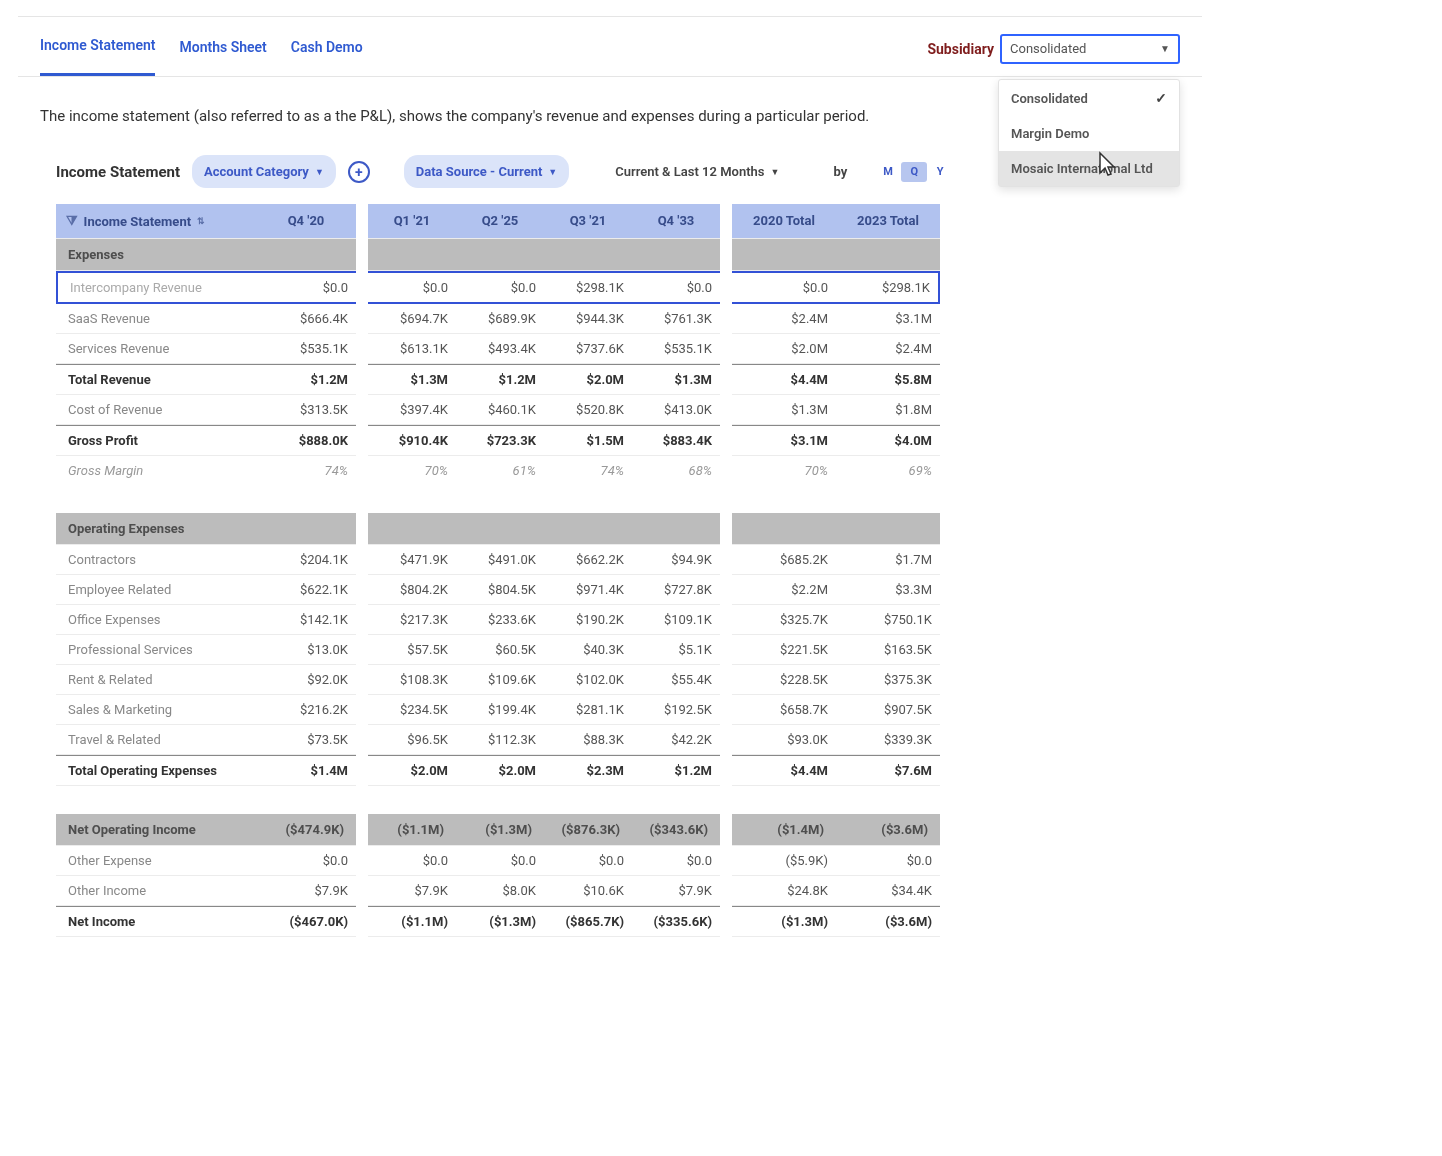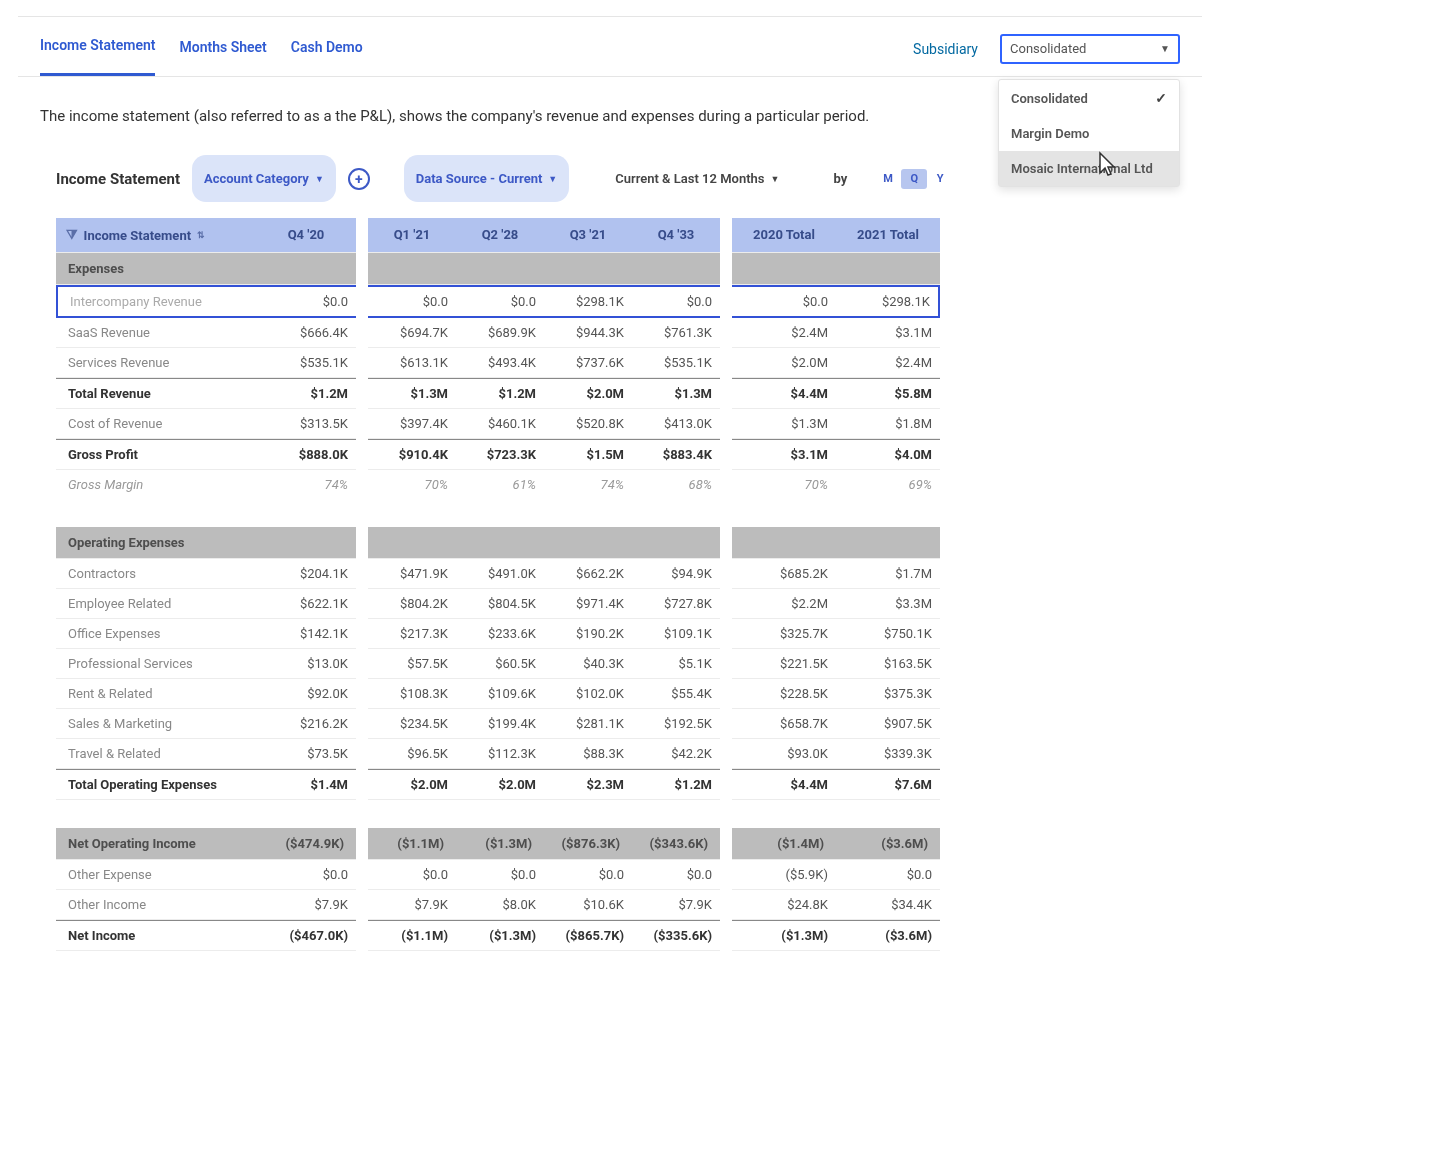--- a/index.html
+++ b/index.html
@@ -10,21 +10,21 @@
     .top-divider { border-top:1px solid #e5e5e5; height:0; margin:16px 0 0 0; }
 
     
     .topnav-row { display:flex; align-items:center; border-bottom:1px solid #e5e5e5; padding:0 22px 0 22px; height:56px; margin-top:4px; position:relative;}
     .topnav-tab {
       color:#2f5ad1; font-weight:600; font-size:14px; padding:0 0 4px 0;
       margin-right:24px; cursor:pointer; line-height:48px;
     }
     .topnav-tab.active { border-bottom:3px solid #2f5ad1; }
     .flex-spacer { flex:1; }
-    .subsidiary-label { font-weight:400; color:#0369a1; margin-right:22px;}
+    .subsidiary-label { font-weight:700; color:#7f1d1d; margin-right:6px;}
     .subsidiary-select {
       width:180px; height:30px; border:2px solid #2f63ff; border-radius:3px;
       display:flex; align-items:center; padding:0 8px; font-size:13px; color:#555;
       background:#fff; justify-content:space-between; cursor:pointer;
     }
     .subsidiary-select .caret { font-size:10px; color:#555; }
 
     .subsidiary-dropdown {
       position:absolute; top:58px; right:22px; width:182px; background:#fff;
       border:1px solid #e2e2e2; border-radius:3px; box-shadow:0 3px 10px rgba(0,0,0,.12);
@@ -35,21 +35,21 @@
     .subsidiary-dropdown .check { color:#444; font-weight:700; font-size:14px; }
     .cursor-svg { position:absolute; top:130px; right:82px; z-index:30; pointer-events:none; }
 
     .description { padding:30px 22px 30px 22px; font-size:15px; color:#333; }
 
     
     .filter-row { display:flex; align-items:center; padding:0 0 16px 38px; gap:12px; white-space:nowrap;}
     .filter-row .title { font-weight:700; color:#333; font-size:15px; margin-right:0;}
     .pill {
       display:inline-flex; align-items:center; gap:6px; border-radius:14px;
-      font-size:13px; font-weight:700; padding:16px 12px;
+      font-size:13px; font-weight:700; padding:9px 12px;
     }
     .pill-blue { background:#dbe4f9; color:#3d59c6; }
     .pill-ghost { background:transparent; color:#444; font-weight:600;}
     .pill-ghost .head { font-weight:700; color:#444; margin-right:4px;}
     .pill .caret { font-size:9px; }
     .plus-btn {
       width:22px; height:22px; border-radius:50%; border:2px solid #3d59c6;
       color:#3d59c6; display:inline-flex; align-items:center; justify-content:center;
       font-weight:700; cursor:pointer; font-size:14px;
     }
@@ -151,26 +151,26 @@
 
     <div class="hdr" style="display:contents;">
       <div class="cell label">
         <span class="filtericon">⧩</span>
         <span>Income Statement</span>
         <span class="sorticon">⇅</span>
       </div>
       <div class="cell">Q4 '20</div>
       <div class="cell gap"></div>
       <div class="cell">Q1 '21</div>
-      <div class="cell">Q2 '28</div>
+      <div class="cell">Q2 '25</div>
       <div class="cell">Q3 '21</div>
       <div class="cell">Q4 '33</div>
       <div class="cell gap"></div>
       <div class="cell">2020 Total</div>
-      <div class="cell">2021 Total</div>
+      <div class="cell">2023 Total</div>
     </div>
 
     <div class="section" style="display:contents;">
       <div class="cell">Expenses</div>
       <div class="cell"></div><div class="cell gap"></div>
       <div class="cell"></div><div class="cell"></div><div class="cell"></div><div class="cell"></div>
       <div class="cell gap"></div><div class="cell"></div><div class="cell"></div>
     </div>
 
     <div id="rows-container" style="display:contents;"><div class="cell label" style="color: rgb(170, 170, 170); border-top: 2px solid rgb(51, 81, 214); border-bottom: 2px solid rgb(51, 81, 214); border-left: 2px solid rgb(51, 81, 214);">Intercompany Revenue</div><div class="cell" style="border-top: 2px solid rgb(51, 81, 214); border-bottom: 2px solid rgb(51, 81, 214);">$0.0</div><div class="cell gap"></div><div class="cell" style="border-top: 2px solid rgb(51, 81, 214); border-bottom: 2px solid rgb(51, 81, 214);">$0.0</div><div class="cell" style="border-top: 2px solid rgb(51, 81, 214); border-bottom: 2px solid rgb(51, 81, 214);">$0.0</div><div class="cell" style="border-top: 2px solid rgb(51, 81, 214); border-bottom: 2px solid rgb(51, 81, 214);">$298.1K</div><div class="cell" style="border-top: 2px solid rgb(51, 81, 214); border-bottom: 2px solid rgb(51, 81, 214);">$0.0</div><div class="cell gap"></div><div class="cell" style="border-top: 2px solid rgb(51, 81, 214); border-bottom: 2px solid rgb(51, 81, 214);">$0.0</div><div class="cell" style="border-top: 2px solid rgb(51, 81, 214); border-bottom: 2px solid rgb(51, 81, 214); border-right: 2px solid rgb(51, 81, 214);">$298.1K</div><div class="cell label" style="color: rgb(136, 136, 136);">SaaS Revenue</div><div class="cell">$666.4K</div><div class="cell gap"></div><div class="cell">$694.7K</div><div class="cell">$689.9K</div><div class="cell">$944.3K</div><div class="cell">$761.3K</div><div class="cell gap"></div><div class="cell">$2.4M</div><div class="cell">$3.1M</div><div class="cell label" style="color: rgb(136, 136, 136);">Services Revenue</div><div class="cell">$535.1K</div><div class="cell gap"></div><div class="cell">$613.1K</div><div class="cell">$493.4K</div><div class="cell">$737.6K</div><div class="cell">$535.1K</div><div class="cell gap"></div><div class="cell">$2.0M</div><div class="cell">$2.4M</div><div class="cell label" style="font-weight: 700; color: rgb(51, 51, 51); border-top: 1.5px solid rgb(136, 136, 136);">Total Revenue</div><div class="cell" style="font-weight: 700; color: rgb(51, 51, 51); border-top: 1.5px solid rgb(136, 136, 136);">$1.2M</div><div class="cell gap"></div><div class="cell" style="font-weight: 700; color: rgb(51, 51, 51); border-top: 1.5px solid rgb(136, 136, 136);">$1.3M</div><div class="cell" style="font-weight: 700; color: rgb(51, 51, 51); border-top: 1.5px solid rgb(136, 136, 136);">$1.2M</div><div class="cell" style="font-weight: 700; color: rgb(51, 51, 51); border-top: 1.5px solid rgb(136, 136, 136);">$2.0M</div><div class="cell" style="font-weight: 700; color: rgb(51, 51, 51); border-top: 1.5px solid rgb(136, 136, 136);">$1.3M</div><div class="cell gap"></div><div class="cell" style="font-weight: 700; color: rgb(51, 51, 51); border-top: 1.5px solid rgb(136, 136, 136);">$4.4M</div><div class="cell" style="font-weight: 700; color: rgb(51, 51, 51); border-top: 1.5px solid rgb(136, 136, 136);">$5.8M</div><div class="cell label" style="color: rgb(136, 136, 136);">Cost of Revenue</div><div class="cell">$313.5K</div><div class="cell gap"></div><div class="cell">$397.4K</div><div class="cell">$460.1K</div><div class="cell">$520.8K</div><div class="cell">$413.0K</div><div class="cell gap"></div><div class="cell">$1.3M</div><div class="cell">$1.8M</div><div class="cell label" style="font-weight: 700; color: rgb(51, 51, 51); border-top: 1.5px solid rgb(136, 136, 136);">Gross Profit</div><div class="cell" style="font-weight: 700; color: rgb(51, 51, 51); border-top: 1.5px solid rgb(136, 136, 136);">$888.0K</div><div class="cell gap"></div><div class="cell" style="font-weight: 700; color: rgb(51, 51, 51); border-top: 1.5px solid rgb(136, 136, 136);">$910.4K</div><div class="cell" style="font-weight: 700; color: rgb(51, 51, 51); border-top: 1.5px solid rgb(136, 136, 136);">$723.3K</div><div class="cell" style="font-weight: 700; color: rgb(51, 51, 51); border-top: 1.5px solid rgb(136, 136, 136);">$1.5M</div><div class="cell" style="font-weight: 700; color: rgb(51, 51, 51); border-top: 1.5px solid rgb(136, 136, 136);">$883.4K</div><div class="cell gap"></div><div class="cell" style="font-weight: 700; color: rgb(51, 51, 51); border-top: 1.5px solid rgb(136, 136, 136);">$3.1M</div><div class="cell" style="font-weight: 700; color: rgb(51, 51, 51); border-top: 1.5px solid rgb(136, 136, 136);">$4.0M</div><div class="cell label" style="font-style: italic; color: rgb(153, 153, 153); border-bottom: none;">Gross Margin</div><div class="cell" style="font-style: italic; color: rgb(153, 153, 153); border-bottom: none;">74%</div><div class="cell gap" style="font-style: italic; color: rgb(153, 153, 153); border-bottom: none;"></div><div class="cell" style="font-style: italic; color: rgb(153, 153, 153); border-bottom: none;">70%</div><div class="cell" style="font-style: italic; color: rgb(153, 153, 153); border-bottom: none;">61%</div><div class="cell" style="font-style: italic; color: rgb(153, 153, 153); border-bottom: none;">74%</div><div class="cell" style="font-style: italic; color: rgb(153, 153, 153); border-bottom: none;">68%</div><div class="cell gap" style="font-style: italic; color: rgb(153, 153, 153); border-bottom: none;"></div><div class="cell" style="font-style: italic; color: rgb(153, 153, 153); border-bottom: none;">70%</div><div class="cell" style="font-style: italic; color: rgb(153, 153, 153); border-bottom: none;">69%</div><div class="cell" style="border: none; height: 14px;"></div><div class="cell" style="border: none; height: 14px;"></div><div class="cell gap" style="border: none; height: 14px;"></div><div class="cell" style="border: none; height: 14px;"></div><div class="cell" style="border: none; height: 14px;"></div><div class="cell" style="border: none; height: 14px;"></div><div class="cell" style="border: none; height: 14px;"></div><div class="cell gap" style="border: none; height: 14px;"></div><div class="cell" style="border: none; height: 14px;"></div><div class="cell" style="border: none; height: 14px;"></div><div class="cell" style="border: none; height: 14px;"></div><div class="cell" style="border: none; height: 14px;"></div><div class="cell gap" style="border: none; height: 14px;"></div><div class="cell" style="border: none; height: 14px;"></div><div class="cell" style="border: none; height: 14px;"></div><div class="cell" style="border: none; height: 14px;"></div><div class="cell" style="border: none; height: 14px;"></div><div class="cell gap" style="border: none; height: 14px;"></div><div class="cell" style="border: none; height: 14px;"></div><div class="cell" style="border: none; height: 14px;"></div><div class="cell" style="background: rgb(188, 188, 188); font-weight: 700; color: rgb(78, 78, 78); text-align: left; padding: 8px 12px;">Operating Expenses</div><div class="cell" style="background: rgb(188, 188, 188); font-weight: 700; color: rgb(78, 78, 78); text-align: left; padding: 8px 12px;"></div><div class="cell gap"></div><div class="cell" style="background: rgb(188, 188, 188); font-weight: 700; color: rgb(78, 78, 78); text-align: left; padding: 8px 12px;"></div><div class="cell" style="background: rgb(188, 188, 188); font-weight: 700; color: rgb(78, 78, 78); text-align: left; padding: 8px 12px;"></div><div class="cell" style="background: rgb(188, 188, 188); font-weight: 700; color: rgb(78, 78, 78); text-align: left; padding: 8px 12px;"></div><div class="cell" style="background: rgb(188, 188, 188); font-weight: 700; color: rgb(78, 78, 78); text-align: left; padding: 8px 12px;"></div><div class="cell gap"></div><div class="cell" style="background: rgb(188, 188, 188); font-weight: 700; color: rgb(78, 78, 78); text-align: left; padding: 8px 12px;"></div><div class="cell" style="background: rgb(188, 188, 188); font-weight: 700; color: rgb(78, 78, 78); text-align: left; padding: 8px 12px;"></div><div class="cell label" style="color: rgb(136, 136, 136);">Contractors</div><div class="cell">$204.1K</div><div class="cell gap"></div><div class="cell">$471.9K</div><div class="cell">$491.0K</div><div class="cell">$662.2K</div><div class="cell">$94.9K</div><div class="cell gap"></div><div class="cell">$685.2K</div><div class="cell">$1.7M</div><div class="cell label" style="color: rgb(136, 136, 136);">Employee Related</div><div class="cell">$622.1K</div><div class="cell gap"></div><div class="cell">$804.2K</div><div class="cell">$804.5K</div><div class="cell">$971.4K</div><div class="cell">$727.8K</div><div class="cell gap"></div><div class="cell">$2.2M</div><div class="cell">$3.3M</div><div class="cell label" style="color: rgb(136, 136, 136);">Office Expenses</div><div class="cell">$142.1K</div><div class="cell gap"></div><div class="cell">$217.3K</div><div class="cell">$233.6K</div><div class="cell">$190.2K</div><div class="cell">$109.1K</div><div class="cell gap"></div><div class="cell">$325.7K</div><div class="cell">$750.1K</div><div class="cell label" style="color: rgb(136, 136, 136);">Professional Services</div><div class="cell">$13.0K</div><div class="cell gap"></div><div class="cell">$57.5K</div><div class="cell">$60.5K</div><div class="cell">$40.3K</div><div class="cell">$5.1K</div><div class="cell gap"></div><div class="cell">$221.5K</div><div class="cell">$163.5K</div><div class="cell label" style="color: rgb(136, 136, 136);">Rent &amp; Related</div><div class="cell">$92.0K</div><div class="cell gap"></div><div class="cell">$108.3K</div><div class="cell">$109.6K</div><div class="cell">$102.0K</div><div class="cell">$55.4K</div><div class="cell gap"></div><div class="cell">$228.5K</div><div class="cell">$375.3K</div><div class="cell label" style="color: rgb(136, 136, 136);">Sales &amp; Marketing</div><div class="cell">$216.2K</div><div class="cell gap"></div><div class="cell">$234.5K</div><div class="cell">$199.4K</div><div class="cell">$281.1K</div><div class="cell">$192.5K</div><div class="cell gap"></div><div class="cell">$658.7K</div><div class="cell">$907.5K</div><div class="cell label" style="color: rgb(136, 136, 136);">Travel &amp; Related</div><div class="cell">$73.5K</div><div class="cell gap"></div><div class="cell">$96.5K</div><div class="cell">$112.3K</div><div class="cell">$88.3K</div><div class="cell">$42.2K</div><div class="cell gap"></div><div class="cell">$93.0K</div><div class="cell">$339.3K</div><div class="cell label" style="font-weight: 700; color: rgb(51, 51, 51); border-top: 1.5px solid rgb(136, 136, 136);">Total Operating Expenses</div><div class="cell" style="font-weight: 700; color: rgb(51, 51, 51); border-top: 1.5px solid rgb(136, 136, 136);">$1.4M</div><div class="cell gap"></div><div class="cell" style="font-weight: 700; color: rgb(51, 51, 51); border-top: 1.5px solid rgb(136, 136, 136);">$2.0M</div><div class="cell" style="font-weight: 700; color: rgb(51, 51, 51); border-top: 1.5px solid rgb(136, 136, 136);">$2.0M</div><div class="cell" style="font-weight: 700; color: rgb(51, 51, 51); border-top: 1.5px solid rgb(136, 136, 136);">$2.3M</div><div class="cell" style="font-weight: 700; color: rgb(51, 51, 51); border-top: 1.5px solid rgb(136, 136, 136);">$1.2M</div><div class="cell gap"></div><div class="cell" style="font-weight: 700; color: rgb(51, 51, 51); border-top: 1.5px solid rgb(136, 136, 136);">$4.4M</div><div class="cell" style="font-weight: 700; color: rgb(51, 51, 51); border-top: 1.5px solid rgb(136, 136, 136);">$7.6M</div><div class="cell" style="border: none; height: 14px;"></div><div class="cell" style="border: none; height: 14px;"></div><div class="cell gap" style="border: none; height: 14px;"></div><div class="cell" style="border: none; height: 14px;"></div><div class="cell" style="border: none; height: 14px;"></div><div class="cell" style="border: none; height: 14px;"></div><div class="cell" style="border: none; height: 14px;"></div><div class="cell gap" style="border: none; height: 14px;"></div><div class="cell" style="border: none; height: 14px;"></div><div class="cell" style="border: none; height: 14px;"></div><div class="cell" style="border: none; height: 14px;"></div><div class="cell" style="border: none; height: 14px;"></div><div class="cell gap" style="border: none; height: 14px;"></div><div class="cell" style="border: none; height: 14px;"></div><div class="cell" style="border: none; height: 14px;"></div><div class="cell" style="border: none; height: 14px;"></div><div class="cell" style="border: none; height: 14px;"></div><div class="cell gap" style="border: none; height: 14px;"></div><div class="cell" style="border: none; height: 14px;"></div><div class="cell" style="border: none; height: 14px;"></div><div class="cell" style="background: rgb(188, 188, 188); font-weight: 700; color: rgb(78, 78, 78); text-align: left; padding: 8px 12px;">Net Operating Income</div><div class="cell" style="background: rgb(188, 188, 188); font-weight: 700; color: rgb(78, 78, 78); text-align: right; padding: 8px 12px;">($474.9K)</div><div class="cell gap"></div><div class="cell" style="background: rgb(188, 188, 188); font-weight: 700; color: rgb(78, 78, 78); text-align: right; padding: 8px 12px;">($1.1M)</div><div class="cell" style="background: rgb(188, 188, 188); font-weight: 700; color: rgb(78, 78, 78); text-align: right; padding: 8px 12px;">($1.3M)</div><div class="cell" style="background: rgb(188, 188, 188); font-weight: 700; color: rgb(78, 78, 78); text-align: right; padding: 8px 12px;">($876.3K)</div><div class="cell" style="background: rgb(188, 188, 188); font-weight: 700; color: rgb(78, 78, 78); text-align: right; padding: 8px 12px;">($343.6K)</div><div class="cell gap"></div><div class="cell" style="background: rgb(188, 188, 188); font-weight: 700; color: rgb(78, 78, 78); text-align: right; padding: 8px 12px;">($1.4M)</div><div class="cell" style="background: rgb(188, 188, 188); font-weight: 700; color: rgb(78, 78, 78); text-align: right; padding: 8px 12px;">($3.6M)</div><div class="cell label" style="color: rgb(136, 136, 136);">Other Expense</div><div class="cell">$0.0</div><div class="cell gap"></div><div class="cell">$0.0</div><div class="cell">$0.0</div><div class="cell">$0.0</div><div class="cell">$0.0</div><div class="cell gap"></div><div class="cell">($5.9K)</div><div class="cell">$0.0</div><div class="cell label" style="color: rgb(136, 136, 136);">Other Income</div><div class="cell">$7.9K</div><div class="cell gap"></div><div class="cell">$7.9K</div><div class="cell">$8.0K</div><div class="cell">$10.6K</div><div class="cell">$7.9K</div><div class="cell gap"></div><div class="cell">$24.8K</div><div class="cell">$34.4K</div><div class="cell label" style="font-weight: 700; color: rgb(51, 51, 51); border-top: 1.5px solid rgb(136, 136, 136);">Net Income</div><div class="cell" style="font-weight: 700; color: rgb(51, 51, 51); border-top: 1.5px solid rgb(136, 136, 136);">($467.0K)</div><div class="cell gap"></div><div class="cell" style="font-weight: 700; color: rgb(51, 51, 51); border-top: 1.5px solid rgb(136, 136, 136);">($1.1M)</div><div class="cell" style="font-weight: 700; color: rgb(51, 51, 51); border-top: 1.5px solid rgb(136, 136, 136);">($1.3M)</div><div class="cell" style="font-weight: 700; color: rgb(51, 51, 51); border-top: 1.5px solid rgb(136, 136, 136);">($865.7K)</div><div class="cell" style="font-weight: 700; color: rgb(51, 51, 51); border-top: 1.5px solid rgb(136, 136, 136);">($335.6K)</div><div class="cell gap"></div><div class="cell" style="font-weight: 700; color: rgb(51, 51, 51); border-top: 1.5px solid rgb(136, 136, 136);">($1.3M)</div><div class="cell" style="font-weight: 700; color: rgb(51, 51, 51); border-top: 1.5px solid rgb(136, 136, 136);">($3.6M)</div></div>

